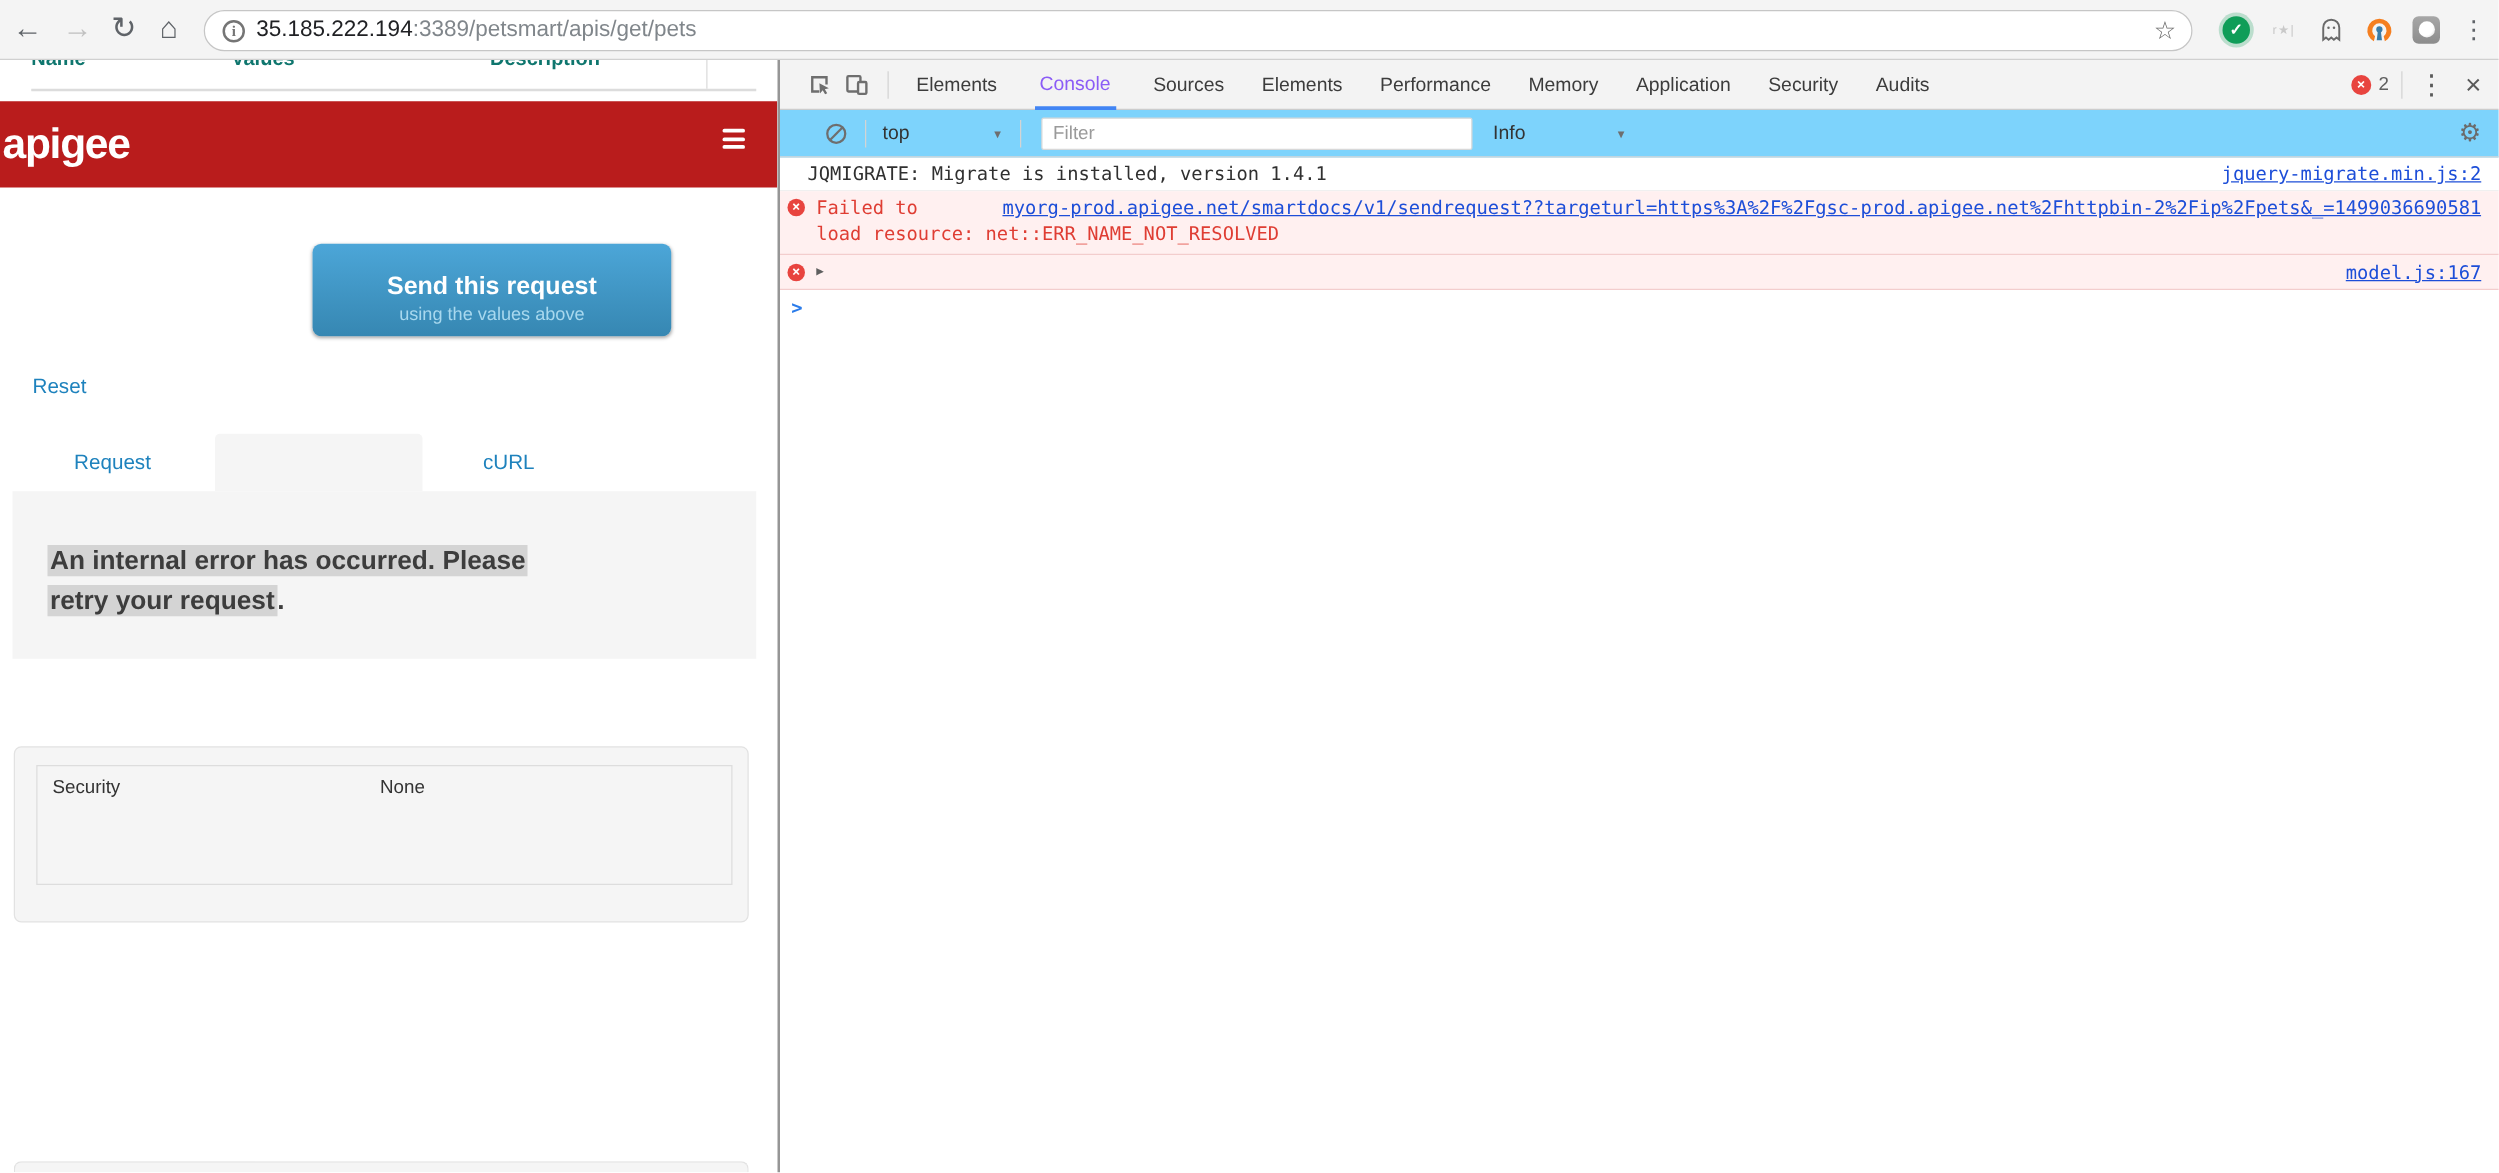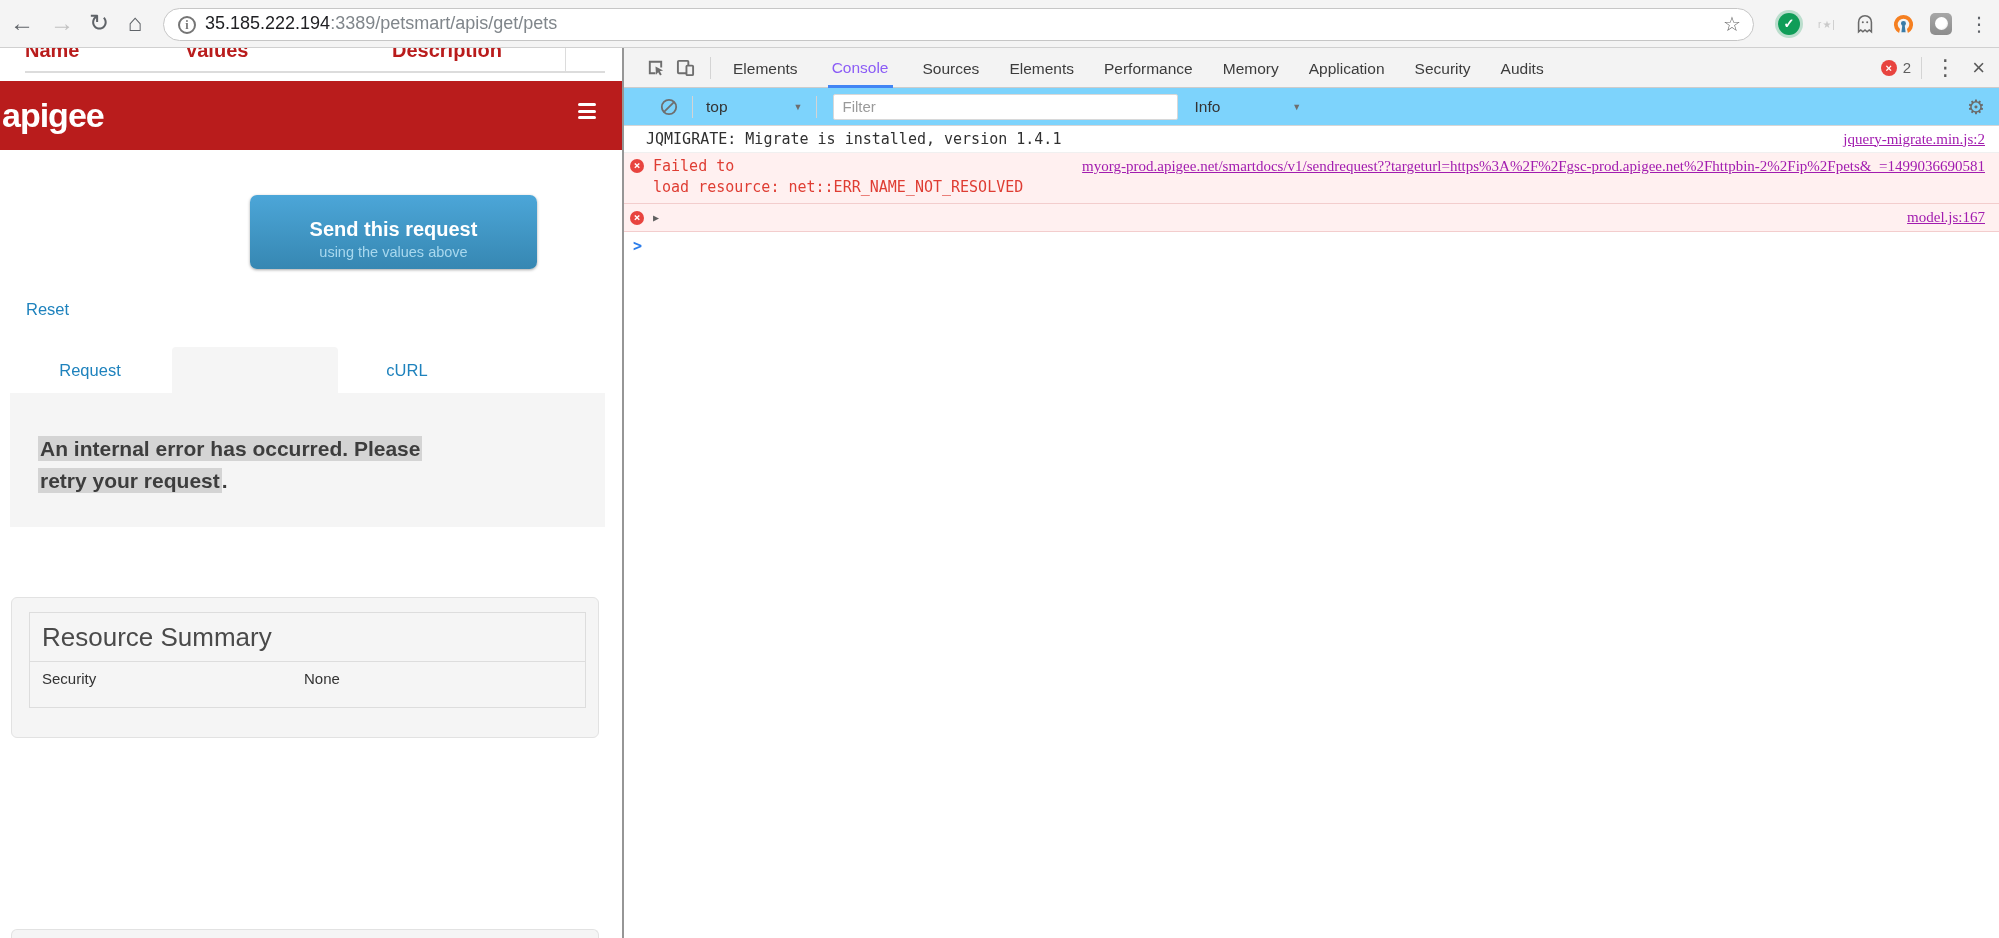--- a/index.html
+++ b/index.html
@@ -30,21 +30,21 @@
   .ext-faint { font-size:10px; color:#c9c9c9; letter-spacing:1px; }
   .ext-gray-sq { width:22px; height:22px; border-radius:5px;
                  background:linear-gradient(#a7a7a7,#8c8c8c); position:relative; }
   .ext-gray-sq::after { content:""; position:absolute; left:5px; top:4px; width:13px; height:13px;
                         border-radius:50%; background:radial-gradient(circle at 40% 40%, #fff 55%, #cfcfcf); }
   .menu-dots { font-size:20px; color:#5f6368; line-height:24px; }
 
   
   .page { position:absolute; left:0; top:48px; width:622px; height:890px;
           background:#fff; overflow:hidden; }
-  .th { position:absolute; top:-9px; font-size:20px; font-weight:bold; color:#b91c1c; }
+  .th { position:absolute; top:-9px; font-size:16px; font-weight:bold; color:#0f766e; }
   .th-border { position:absolute; left:25px; top:23px; width:580px; height:0; border-top:2px solid #dcdcdc; }
   .th-vline  { position:absolute; left:565px; top:0; width:0; height:23px; border-left:1px solid #dcdcdc; }
   .orange-hd { position:absolute; left:0; top:33px; width:622px; height:69px; }
   .logo { position:absolute; left:2px; top:15px; color:#fff; font-size:34px; font-weight:bold; letter-spacing:-1px; }
   .burger { position:absolute; right:26px; top:22px; width:18px; height:16px; cursor:pointer; }
   .burger div { height:3px; background:#fff; border-radius:2px; margin-bottom:3.5px; }
   .send-btn { position:absolute; left:250px; top:147px; width:287px; height:74px;
               border:none; border-radius:7px; cursor:pointer;
               background:linear-gradient(#4ca6d8,#3687b2);
               box-shadow:0 1px 3px rgba(0,0,0,.35); text-align:center; }
@@ -96,21 +96,21 @@
   .filter-input::placeholder { color:#9a9a9a; }
   .gear { margin-left:auto; margin-right:14px; font-size:20px; color:#6b6b6b; cursor:pointer; }
 
   .console { font-family:"DejaVu Sans Mono", monospace; font-size:15px; color:#303030; }
   .c-row { display:flex; align-items:center; min-height:27px; padding:0 14px 0 0; }
   .c-row.plain { border-bottom:1px solid #f0f0f0; }
   .c-row.error { background:#fff0f0; border-bottom:1px solid #f3cdcd; }
   .c-row.error:first-of-type { border-top:1px solid #ffd9d9; }
   .err-ic { flex:none; width:14px; height:14px; border-radius:50%; background:#e8443f;
             color:#fff; font-size:11px; font-weight:bold; text-align:center; line-height:14px; margin-left:6px; }
-  .src-link { color:#a21caf; text-decoration:underline; cursor:pointer; white-space:nowrap;font-family:Liberation Serif, serif; }
+  .src-link { color:#1d4ed8; text-decoration:underline; cursor:pointer; white-space:nowrap; }
   .red { color:#df3d33; }
   .c-multiline { flex:1; padding:3px 0 5px 9px; line-height:21px; }
   .c-line1 { display:flex; }
   .c-line1 .src-link { flex:1; text-align:right; overflow:hidden; }
   .expand-tri { font-size:10px; color:#5f5f5f; margin-left:9px; }
   .prompt-row { display:flex; align-items:center; height:28px; }
   .prompt { color:#2b7cea; font-weight:bold; margin-left:9px; font-size:15px; }
   .spacer { flex:1; }
   .ml-auto { margin-left:auto; }
 </style>
@@ -188,21 +188,20 @@
 
     <div class="resp-panel">
       <div class="err-msg">
         <span class="hl">An internal error has occurred. Please</span><br>
         <span class="hl">retry your request</span><span>.</span>
       </div>
     </div>
 
     <div class="res-box">
       <div class="res-inner">
-        <div class="res-title">Resource Summary</div>
         <div class="res-row">
           <span class="lbl">Security</span>
           <span class="val">None</span>
         </div>
       </div>
     </div>
 
     <div class="bottom-strip"></div>
   </div>
 

